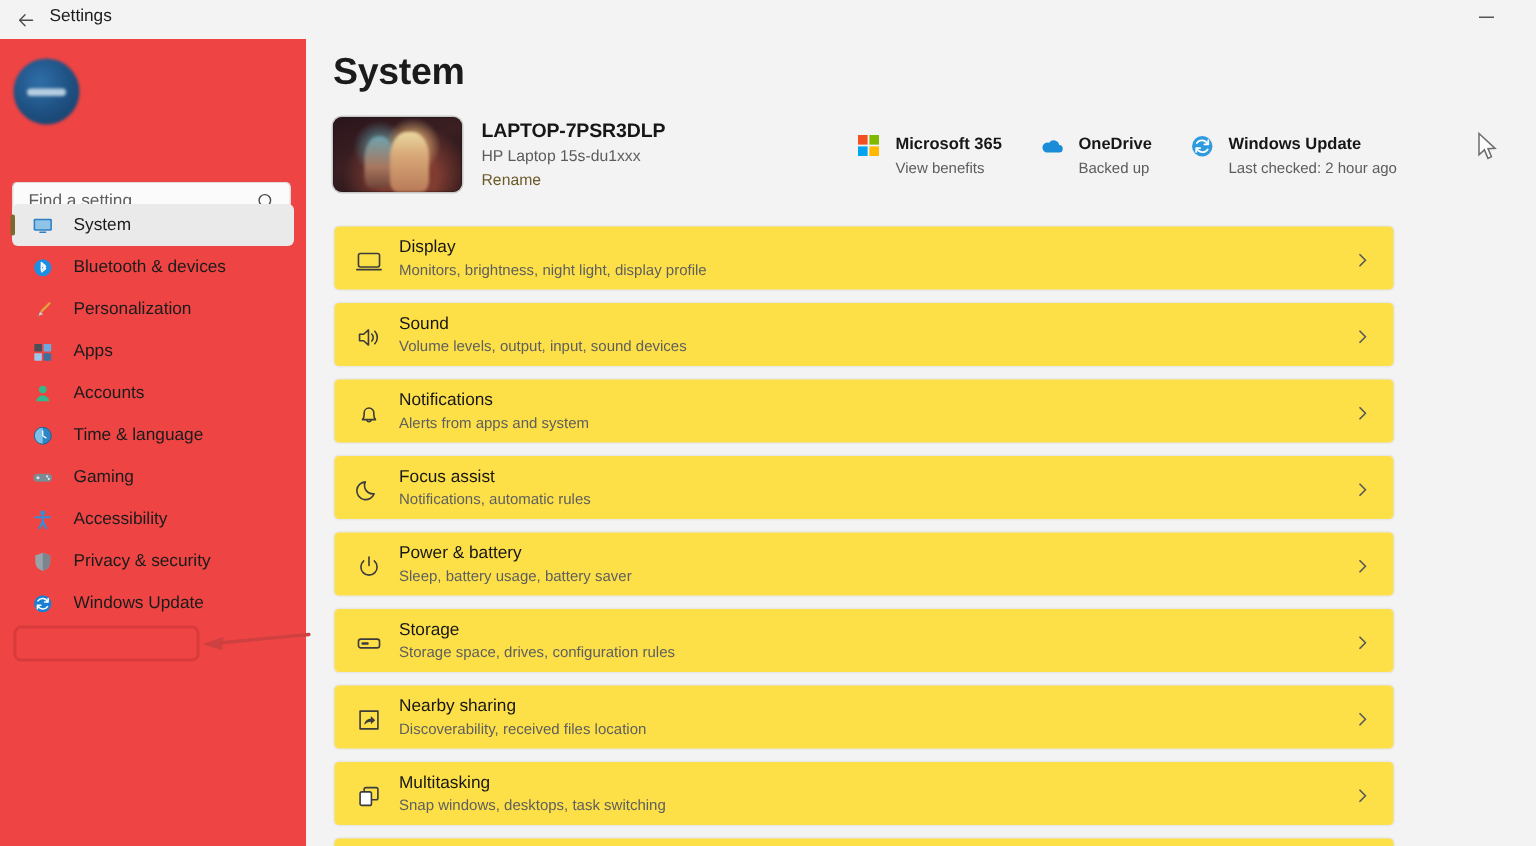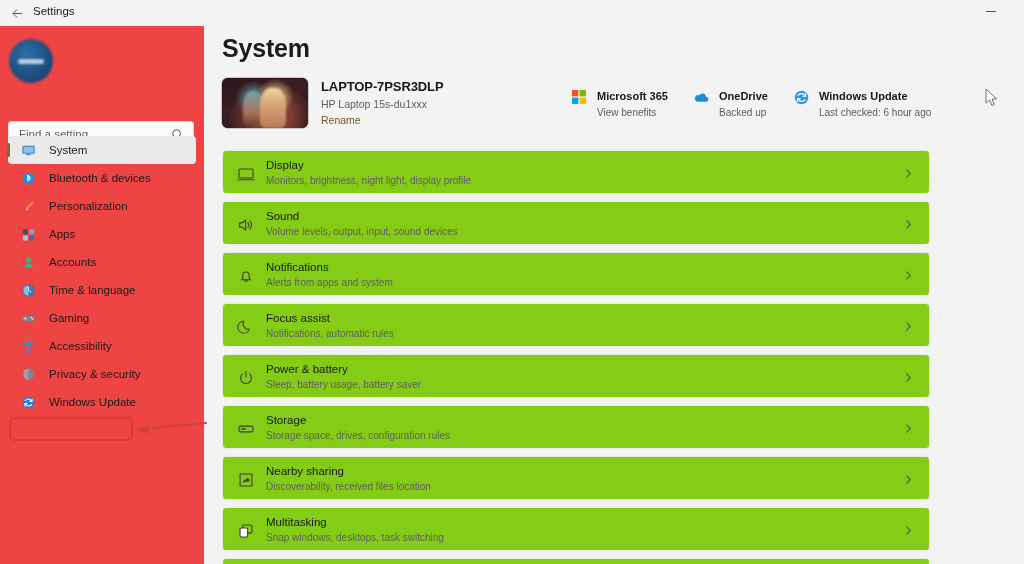--- a/index.html
+++ b/index.html
@@ -224,21 +224,21 @@
     white-space: nowrap;
   }
 
   .settings-list {
     position: absolute; left: 18px; top: 124px;
     width: 708px;
   }
   .setting-row {
     position: relative;
     height: 44px;
-    background: #84cc16;
+    background: #fde047;
     border: 1px solid #e9e9e9;
     border-radius: 4px;
     margin-bottom: 7px;
     display: flex; align-items: center;
   }
   .row-icon {
     position: absolute; left: 13px; top: 13px;
     width: 19px; height: 19px;
     display: flex; align-items: center; justify-content: center;
   }
@@ -480,21 +480,21 @@
       <div class="status-card" style="left:222px;">
         <span class="status-icon">
           <svg width="17" height="17" viewBox="0 0 16 16">
             <circle cx="8" cy="8" r="6.4" fill="#2e9bdf"></circle>
             <path d="M11.4 6.6A3.9 3.9 0 0 0 4.6 6M4.6 9.4a3.9 3.9 0 0 0 6.8.6" fill="none" stroke="#fff" stroke-width="1.1" stroke-linecap="round"></path>
             <path d="M11.8 4.2v2.6H9.3M4.2 11.6V9.1h2.5" fill="none" stroke="#fff" stroke-width="1.1" stroke-linecap="round" stroke-linejoin="round"></path>
           </svg>
         </span>
         <span class="status-text">
           <span class="status-title">Windows Update</span>
-          <span class="status-sub" style="display:block;">Last checked: 6 hour ago</span>
+          <span class="status-sub" style="display:block;">Last checked: 2 hour ago</span>
         </span>
       </div>
 
     </div>
 
     <div class="settings-list">
 
       <div class="setting-row">
         <span class="row-icon">
           <svg width="18" height="18" viewBox="0 0 20 20">

